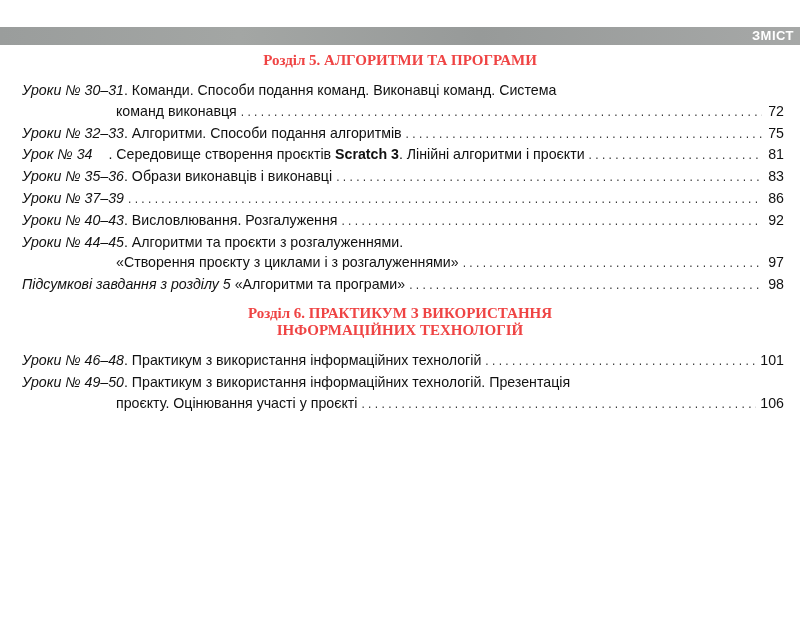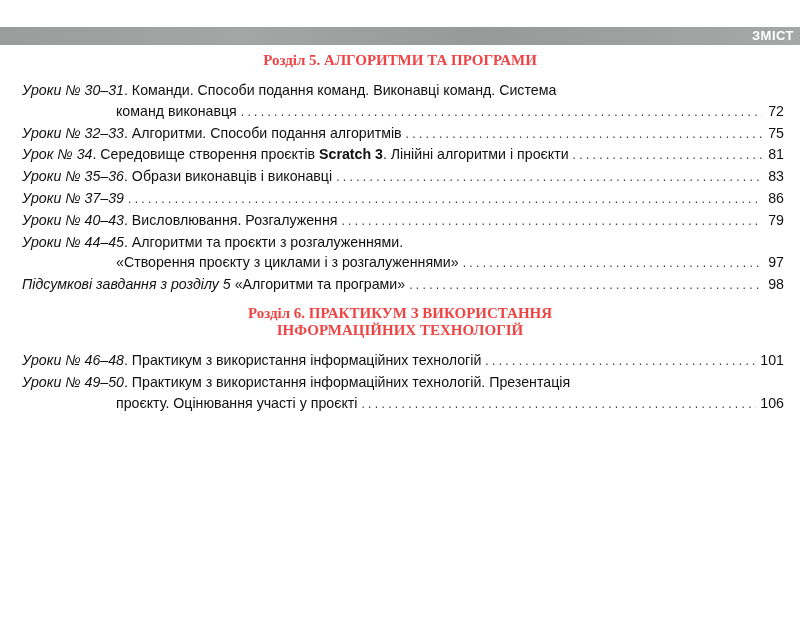--- a/index.html
+++ b/index.html
@@ -70,21 +70,21 @@
       <span class="em">Уроки № 32–33</span>
         <span>. Алгоритми. Способи подання алгоритмів</span>
       <span class="leader"></span>
       <span class="page">75</span>
     </div>
   </div>
 
   <div class="entry">
     <div class="line">
       <span class="em">Урок № 34</span>
-        <span style="white-space:pre;">. Середовище створення проєктів </span>
+        <span style="white-space:pre;padding-left:16px;">. Середовище створення проєктів </span>
         <span class="strong">Scratch 3</span>
         <span>. Лінійні алгоритми і проєкти</span>
       <span class="leader"></span>
       <span class="page">81</span>
     </div>
   </div>
 
   <div class="entry">
     <div class="line">
       <span class="em">Уроки № 35–36</span>
@@ -100,21 +100,21 @@
       <span class="leader"></span>
       <span class="page">86</span>
     </div>
   </div>
 
   <div class="entry">
     <div class="line">
       <span class="em">Уроки № 40–43</span>
         <span>. Висловлювання. Розгалуження</span>
       <span class="leader"></span>
-      <span class="page">79</span>
+      <span class="page">92</span>
     </div>
   </div>
 
   <div class="entry">
     <div class="line">
       <span class="em">Уроки № 44–45</span>
         <span style="white-space:pre;">. Алгоритми та проєкти з розгалуженнями. </span>
     </div>
     <div class="line cont">
       <span>«Створення проєкту з циклами і з розгалуженнями»</span>

